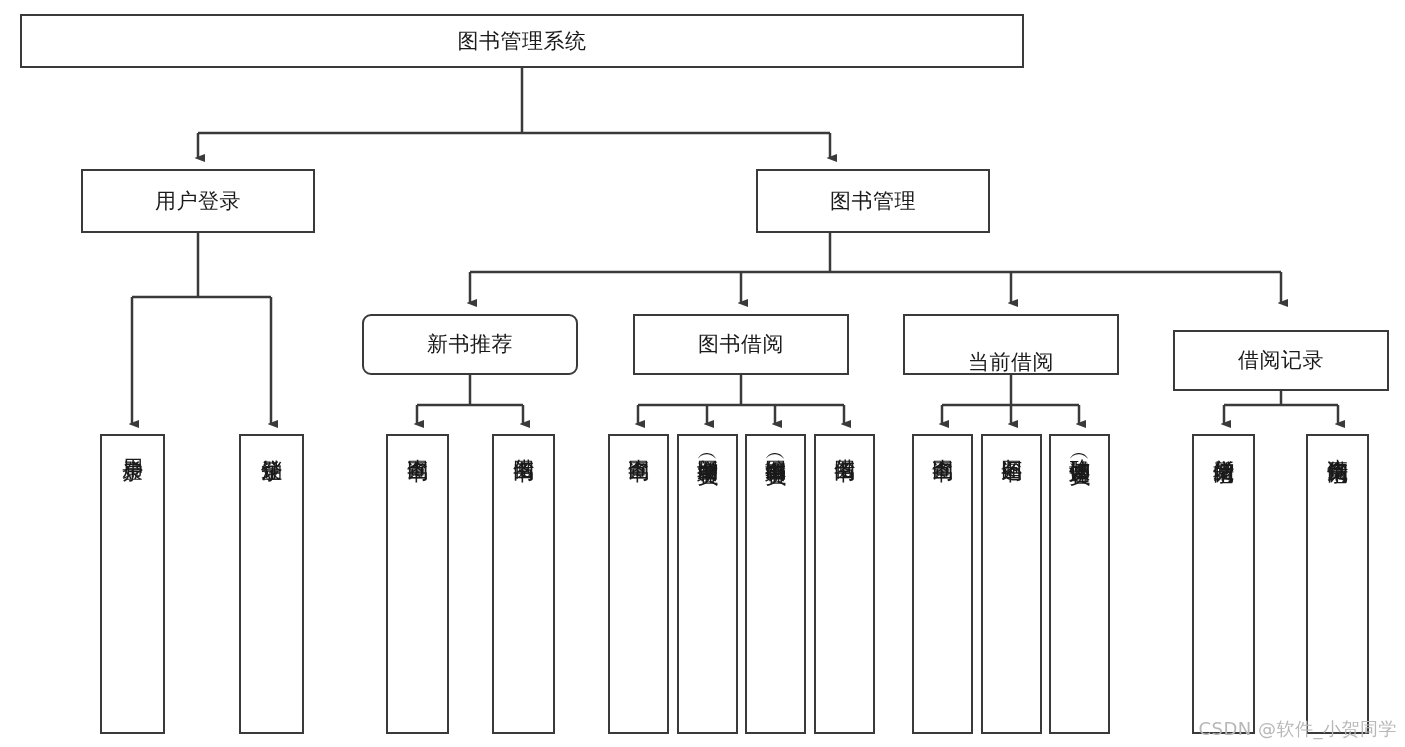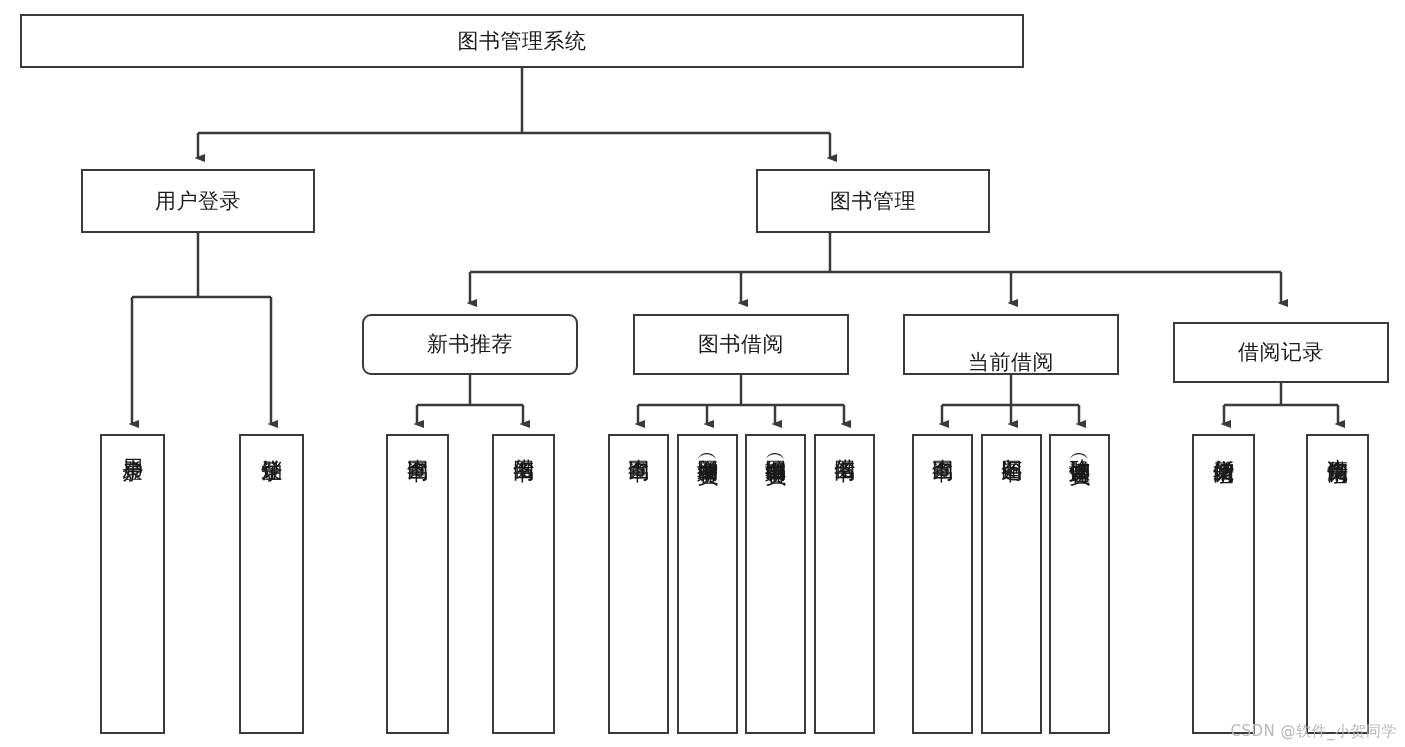--- a/index.html
+++ b/index.html
@@ -51,21 +51,21 @@
     writing-mode: vertical-rl;
     text-orientation: upright;
     -webkit-writing-mode: vertical-rl;
     letter-spacing: 1px;
     display: block;
   }
   .watermark {
     position: absolute;
     right: 8px;
     bottom: 6px;
-    font-size: 15px;
+    font-size: 18px;
     color: #b8b8b8;
     white-space: nowrap;
     letter-spacing: 0.5px;
   }
 </style>
 </head>
 <body>
 
 <div id="canvas">
 
@@ -132,21 +132,21 @@
 
   <div class="node node-h" style="left:362px; top:314px; width:216px; height:61px;border-radius:9px;">
     <span>新书推荐</span>
   </div>
   <div class="node node-h" style="left:633px; top:314px; width:216px; height:61px;">
     <span>图书借阅</span>
   </div>
   <div class="node node-h" style="left:903px; top:314px; width:216px; height:61px;align-items:flex-end;">
     <span>当前借阅</span>
   </div>
-  <div class="node node-h" style="left:1173px; top:322px; width:216px; height:61px;text-align:right;">
+  <div class="node node-h" style="left:1173px; top:330px; width:216px; height:61px;text-align:right;">
     <span>借阅记录</span>
   </div>
 
   <div class="node node-v" style="left:100px; top:434px; width:65px; height:300px;">
     <span class="vtext">用户登录</span>
   </div>
   <div class="node node-v" style="left:239px; top:434px; width:65px; height:300px;">
     <span class="vtext">注销登录</span>
   </div>
 

